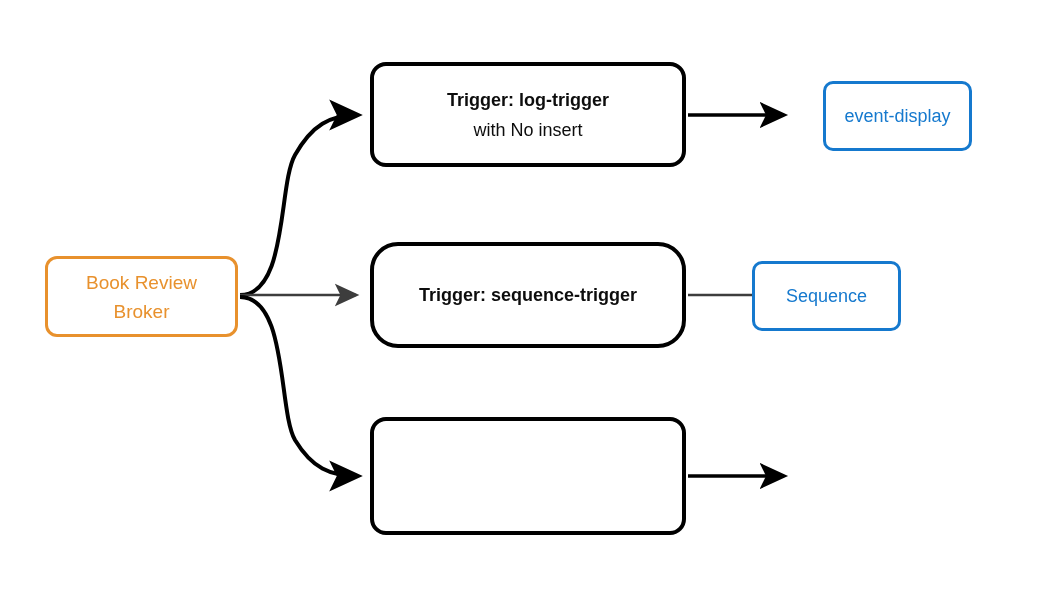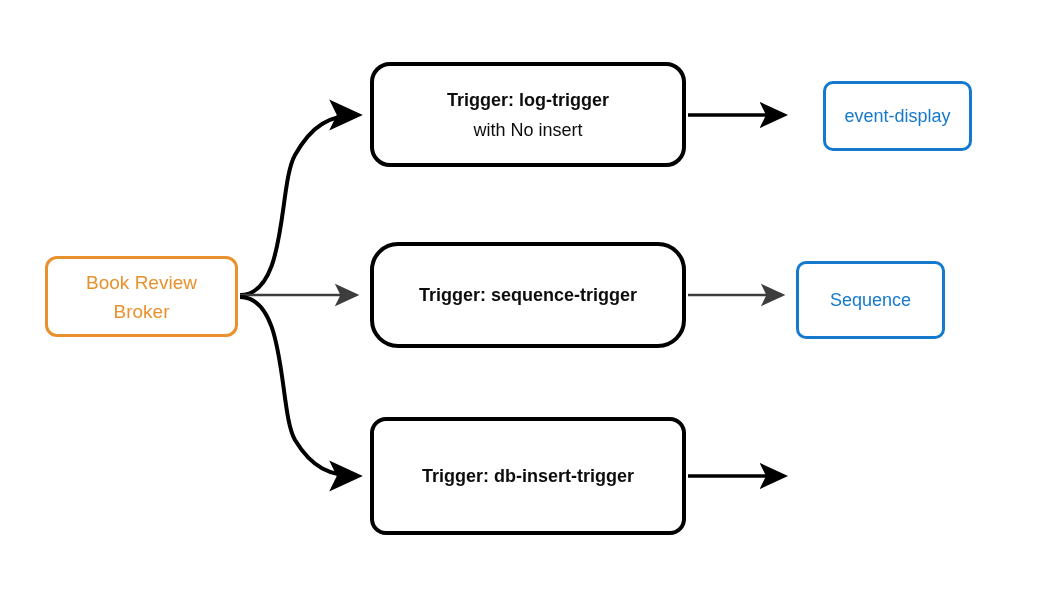--- a/index.html
+++ b/index.html
@@ -91,43 +91,40 @@
     <path d="M 688,295 L 782,295" fill="none" stroke="#3d3d3d" stroke-width="2.4" marker-end="url(#ah-gray)"></path>
 
     <path d="M 688,476 L 784,476" fill="none" stroke="#000000" stroke-width="3.4" marker-end="url(#ah-black)"></path>
   </svg>
 
   <div class="node node-broker" style="left:45px; top:256px; width:193px; height:81px;">
     <div class="tline">Book Review</div>
     <div class="tline">Broker</div>
   </div>
 
-  <div class="node node-trigger" style="left:370px; top:62px; width:316px; height:105px;border-radius:20px;">
+  <div class="node node-trigger" style="left:370px; top:62px; width:316px; height:105px;">
     <div class="tline">
       <span class="b">Trigger: log-trigger</span><span></span>
     </div>
     <div class="tline">
       <span class="b"></span><span>with No insert</span>
     </div>
   </div>
 
   <div class="node node-trigger" style="left:370px; top:242px; width:316px; height:106px;border-radius:28px;">
     <div class="tline">
       <span class="b">Trigger: sequence-trigger</span><span></span>
     </div>
   </div>
 
   <div class="node node-trigger" style="left:370px; top:417px; width:316px; height:118px;">
-    <div class="tline">
-      <span class="b">Trigger: db-insert-trigger</span><span></span>
-    </div>
   </div>
 
   <div class="node node-service" style="left:796px; top:81px; width:149px; height:70px;margin-left:27px;">
     <div class="tline">event-display</div>
   </div>
 
-  <div class="node node-service" style="left:796px; top:261px; width:149px; height:78px;">
+  <div class="node node-service" style="left:752px; top:261px; width:149px; height:70px;">
     <div class="tline">Sequence</div>
   </div>
 
 
 </div>
 
 </body></html>

